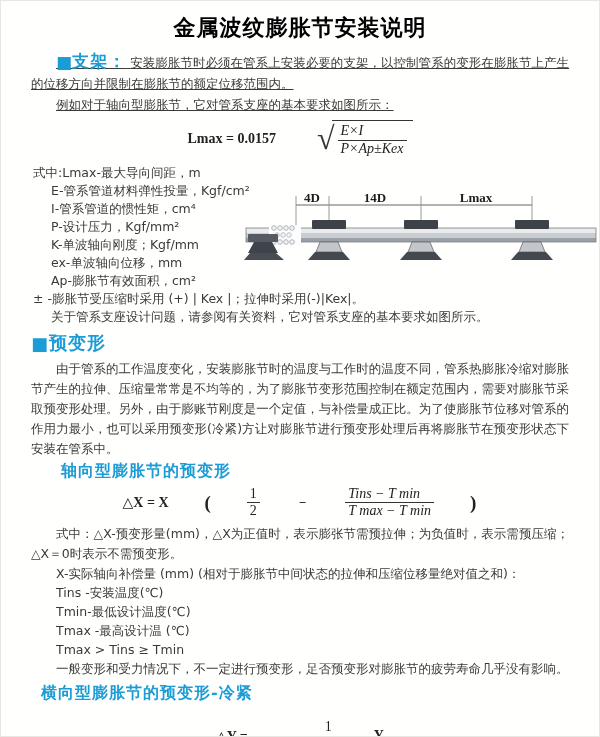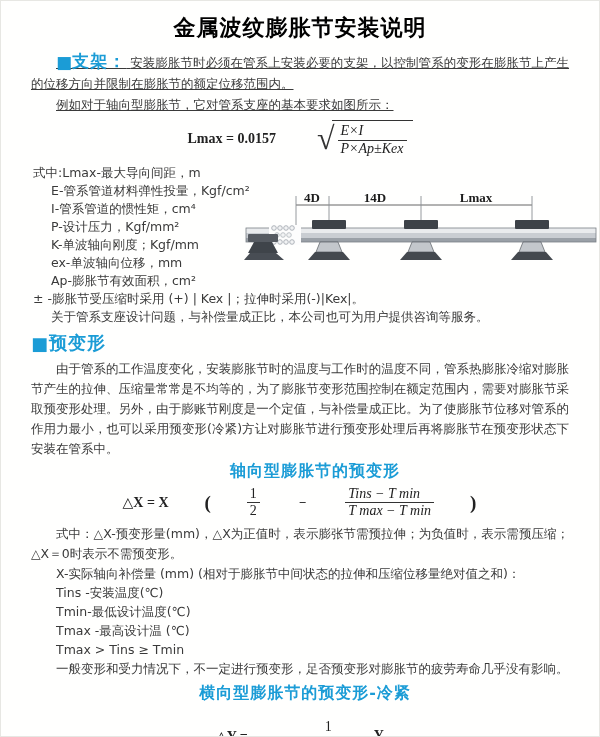--- a/index.html
+++ b/index.html
@@ -25,21 +25,21 @@
   }
   .body-txt { font-size:12.5px; line-height:21px;text-decoration:underline; }
   .para-indent { text-indent:2em; }
   .sec-lead { margin-top:5px; font-size:12.5px; line-height:21px; text-indent:2em; }
   .sec-marker { color:#1b9cd6; font-size:17px; vertical-align:-1px; }
   .sec-title-inline { color:#1b9cd6; font-size:17px; font-weight:bold; letter-spacing:1px; }
   .sec-head { margin-top:6px; font-size:18px; line-height:22px; font-weight:bold;
               color:#1b9cd6; letter-spacing:1px; text-align:left; }
   .sec-head .sec-marker { font-size:18px; }
   .sub-head { font-size:16px; line-height:20px; font-weight:bold; color:#1b9cd6;
-              letter-spacing:1px; text-align:center; }
+              letter-spacing:1px; text-align:left; }
   .sub-head.axial { margin:2px 0 0 30px; }
   .sub-head.lateral { margin:4px 0 16px 10px; }
 
   
   .def-list { list-style:none; margin:6px 0 0 2px; font-size:12.5px; line-height:18px; text-align:left; }
   .def-list li { margin-left:18px; white-space:nowrap; }
   .def-list li.flush { margin-left:0; }
 
   
   .formula-row { display:flex; justify-content:center; align-items:center;
@@ -100,21 +100,21 @@
 
   <ul class="def-list">
     <li class="flush">式中:Lmax-最大导向间距，m</li>
     <li>E-管系管道材料弹性投量，Kgf/cm²</li>
     <li>I-管系管道的惯性矩，cm⁴</li>
     <li>P-设计压力，Kgf/mm²</li>
     <li>K-单波轴向刚度；Kgf/mm</li>
     <li>ex-单波轴向位移，mm</li>
     <li>Ap-膨胀节有效面积，cm²</li>
     <li class="flush">± -膨胀节受压缩时采用 (+) | Kex |；拉伸时采用(-)|Kex|。</li>
-    <li>关于管系支座设计问题，与补偿量成正比，本公司也可为用户提供咨询等服务。</li>
+    <li>关于管系支座设计问题，请参阅有关资料，它对管系支座的基本要求如图所示。</li>
   </ul>
 
   <div class="diagram-wrap">
     <svg width="356" height="96" viewBox="0 0 356 96">
 
       <line x1="52" y1="13" x2="288" y2="13" stroke="#666" stroke-width="1"></line>
       <line x1="52" y1="4" x2="52" y2="36" stroke="#8a8f94" stroke-width="0.9"></line>
       <line x1="85" y1="4" x2="85" y2="28" stroke="#8a8f94" stroke-width="0.9"></line>
       <line x1="177" y1="4" x2="177" y2="28" stroke="#8a8f94" stroke-width="0.9"></line>
       <line x1="288" y1="4" x2="288" y2="28" stroke="#8a8f94" stroke-width="0.9"></line>

